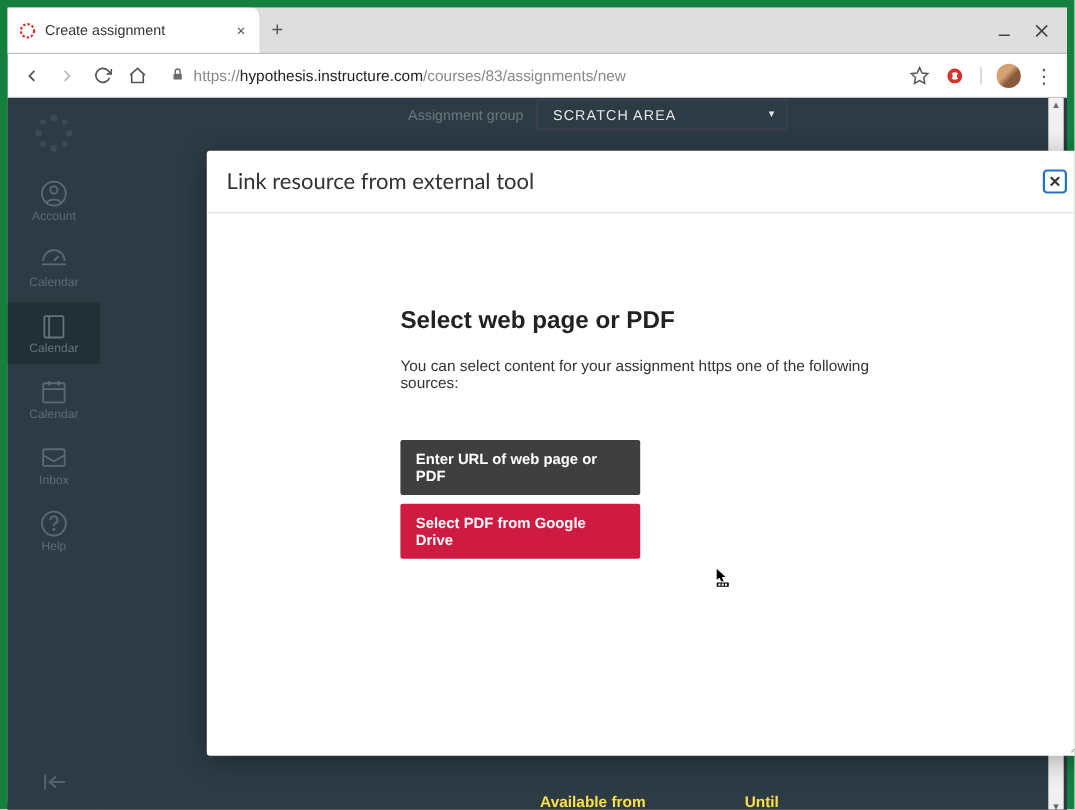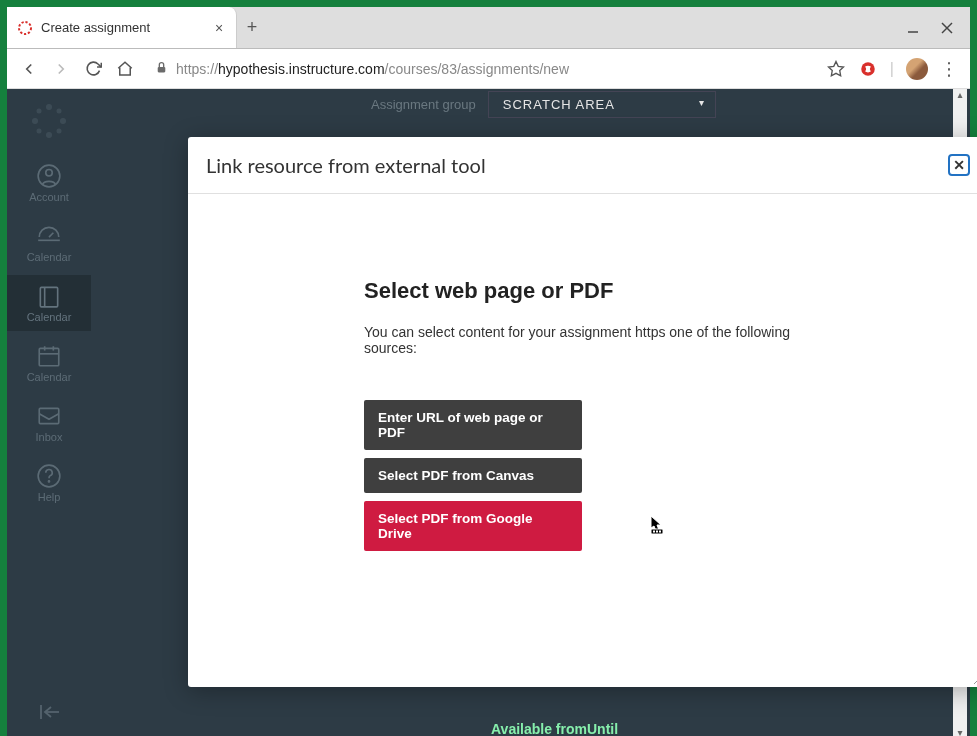--- a/index.html
+++ b/index.html
@@ -42,21 +42,21 @@
 .page-scroll { position: absolute; right: 3px; top: 0; width: 14px; height: 100%; background: #f0f0f0; }
 .page-scroll .thumb { position: absolute; right: 1px; top: 218px; width: 12px; height: 280px; background: #b8b8b8; border-radius: 3px; }
 .page-scroll .up, .page-scroll .dn { position: absolute; width: 14px; height: 14px; font-size: 10px; text-align: center; color: #666; }
 .page-scroll .up { top: 0; }
 .page-scroll .dn { bottom: 0; }
 
 
 .bgform { position: absolute; left: 280px; top: 2px; color: #6a7880; font-size: 13px; display: flex; align-items: center; gap: 12px; }
 .bgform .sel { border: 1px solid #445; padding: 5px 100px 5px 14px; color: #e5e5e5; font-size: 13px; position: relative; letter-spacing: 1px; }
 .bgform .sel::after { content: "▾"; position: absolute; right: 10px; font-size: 10px; }
-.bgfooter { position: absolute; left: 400px; bottom: 4px; color: #86efac; font-size: 14px; display: flex; font-weight: 600; }
+.bgfooter { position: absolute; left: 400px; bottom: 4px; color: #fde047; font-size: 14px; display: flex; gap: 90px; font-weight: 600; }
 
 
 .modal { position: absolute; left: 97px; top: 48px; width: 800px; height: 550px; background: #fff; border-radius: 3px; box-shadow: 0 4px 24px rgba(0,0,0,0.3); display: flex; flex-direction: column; }
 .modal-head { display: flex; align-items: center; justify-content: space-between; padding: 16px 18px; border-bottom: 1px solid #e0e0e0; }
 .modal-head h2 { font-size: 20px; font-weight: 400; color: #333; font-family: "Lato","Helvetica Neue",sans-serif; }
 .modal-close { width: 22px; height: 22px; border: 2px solid #2272c3; border-radius: 4px; display: flex; align-items: center; justify-content: center; color: #333; font-size: 14px; font-weight: 700; background: #fff; cursor: pointer; }
 
 .modal-body { flex: 1; padding: 84px 176px 20px 176px; position: relative; }
 .modal-body h3 { font-size: 22px; font-weight: 700; color: #222; margin-bottom: 20px; font-family: Arial, sans-serif; }
 .modal-body p { font-size: 14px; color: #333; margin-bottom: 44px; font-family: Arial, sans-serif; }
@@ -247,21 +247,20 @@
       <div class="modal">
         <div class="modal-head">
           <h2>Link resource from external tool</h2>
           <button class="modal-close">✕</button>
         </div>
         <div class="modal-body">
           <h3>Select web page or PDF</h3>
           <p>You can select content for your assignment https one of the following sources:</p>
           <div class="btncol">
             <button>Enter URL of web page or PDF</button>
-            <button>Select PDF from Canvas</button>
             <button class="red">Select PDF from Google Drive</button>
           </div>
           <div class="cursor">
             <svg width="20" height="22" viewBox="0 0 20 22">
                 <path d="M3 2v12l3-2 2 5 3-1-2-5h4z" fill="#000" stroke="#fff" stroke-width="1"></path>
                 <rect x="3" y="15" width="12" height="5" rx="1" fill="#000" stroke="#fff" stroke-width="1"></rect>
                 <rect x="5" y="16.5" width="2" height="2" fill="#fff"></rect>
                 <rect x="8" y="16.5" width="2" height="2" fill="#fff"></rect>
                 <rect x="11" y="16.5" width="2" height="2" fill="#fff"></rect>
               </svg>

